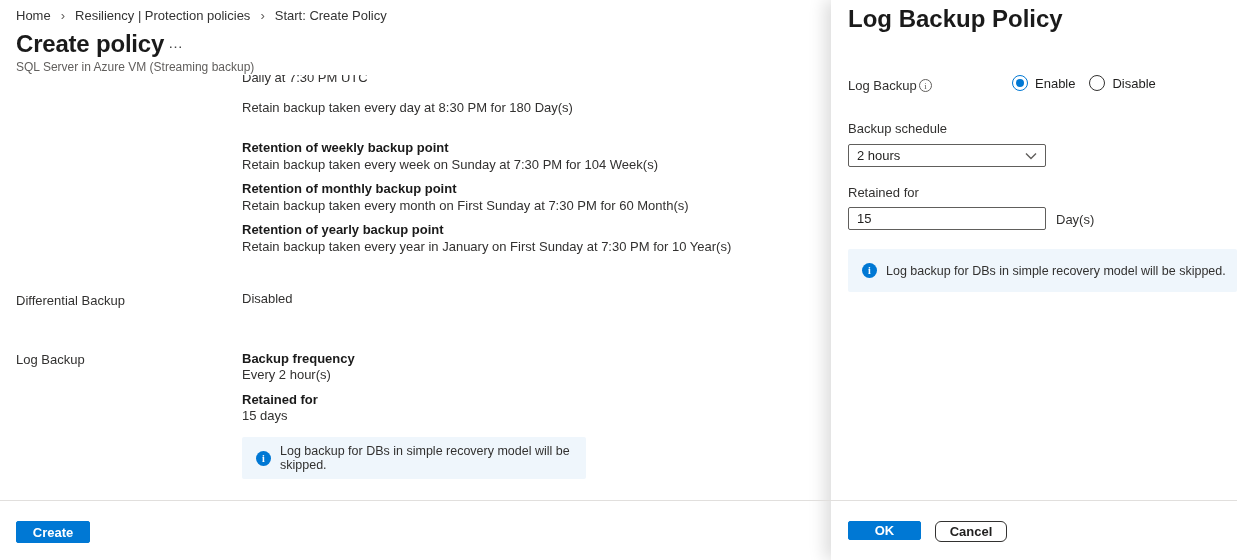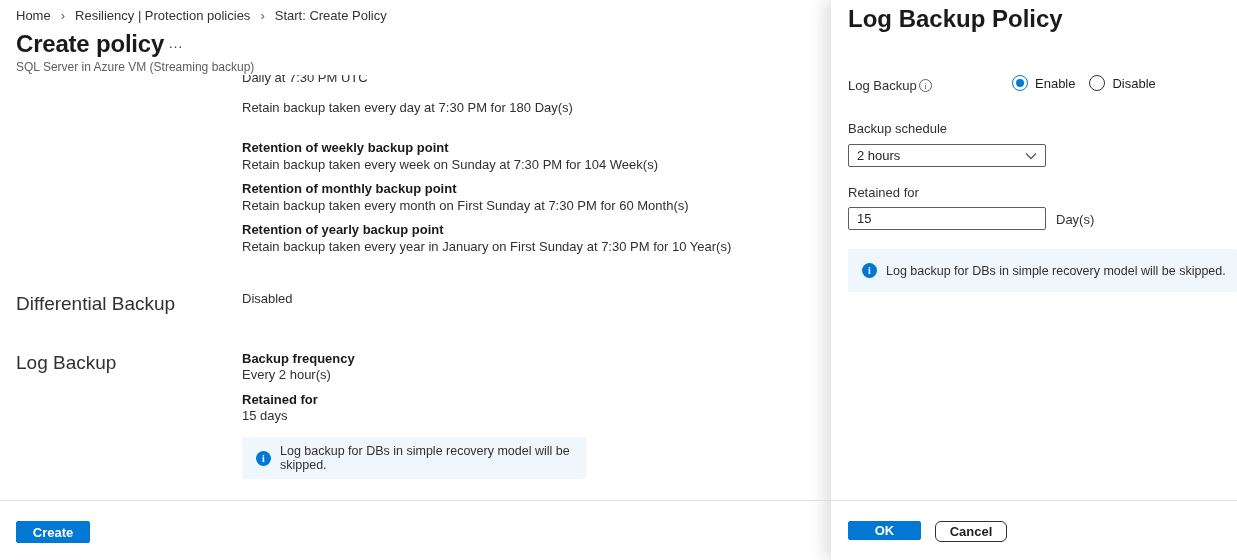--- a/index.html
+++ b/index.html
@@ -16,21 +16,21 @@
   .title-ellipsis { position:absolute; left:168px; top:34px; font-size:15px; color:#444; letter-spacing:1px; cursor:pointer; }
   .page-subtitle { position:absolute; left:16px; top:60px; font-size:12px; color:#605e5c; }
 
   .clipped-line { position:absolute; left:242px; top:75px; height:13px; overflow:hidden; font-size:13px; color:#323130; }
   .clipped-line span { display:block; margin-top:-5px; }
 
   .ret-section { position:absolute; left:242px; line-height:16px; font-size:13px; }
   .ret-title { font-weight:700; color:#1a1a1a; }
   .ret-desc { color:#323130; margin-top:1px; }
 
-  .field-label { position:absolute; left:16px; font-size:19px; color:#323130; }
+  .field-label { position:absolute; left:16px; font-size:13px; color:#323130; }
   .field-value { position:absolute; left:242px; font-size:13px; color:#323130; }
   .bold { font-weight:700; color:#1a1a1a; }
 
   .info-banner { position:absolute; background:#eff6fc; border-radius:2px; display:flex; align-items:center; font-size:12.5px; color:#323130; }
   .info-banner .info-icon { flex:0 0 auto; width:15px; height:15px; border-radius:50%; background:#0078d4; color:#ffffff; font-size:10px; font-weight:700; font-family:"Liberation Serif","DejaVu Serif",serif; display:flex; align-items:center; justify-content:center; margin:0 9px 0 14px; }
 
   .footer-divider { position:absolute; left:0; right:0; top:500px; height:1px; background:#e1dfdd; z-index:6; }
 
   .btn-primary { display:flex; align-items:center; justify-content:center; background:#0078d4; color:#ffffff; font-size:13px; font-weight:600; border:1px solid #0078d4; border-radius:2px; cursor:pointer; }
   .btn-secondary { display:flex; align-items:center; justify-content:center; background:#ffffff; color:#201f1e; font-size:13px; font-weight:600; border:1px solid #323130; border-radius:6px; cursor:pointer; }
@@ -74,21 +74,21 @@
 
   <div class="page-title">Create policy</div>
   <div class="title-ellipsis">…</div>
   <div class="page-subtitle">SQL Server in Azure VM (Streaming backup)</div>
 
   <div class="clipped-line">
     <span>Daily at 7:30 PM UTC</span>
   </div>
 
   <div class="ret-section" style="top:99px;">
-    <div class="ret-desc">Retain backup taken every day at 7:30 PM for 180 Day(s)</div>
+    <div class="ret-desc">Retain backup taken every day at 8:30 PM for 180 Day(s)</div>
   </div>
   <div class="ret-section" style="top:140px;">
     <div class="ret-title">Retention of weekly backup point</div>
     <div class="ret-desc">Retain backup taken every week on Sunday at 7:30 PM for 104 Week(s)</div>
   </div>
   <div class="ret-section" style="top:181px;">
     <div class="ret-title">Retention of monthly backup point</div>
     <div class="ret-desc">Retain backup taken every month on First Sunday at 7:30 PM for 60 Month(s)</div>
   </div>
   <div class="ret-section" style="top:222px;">

